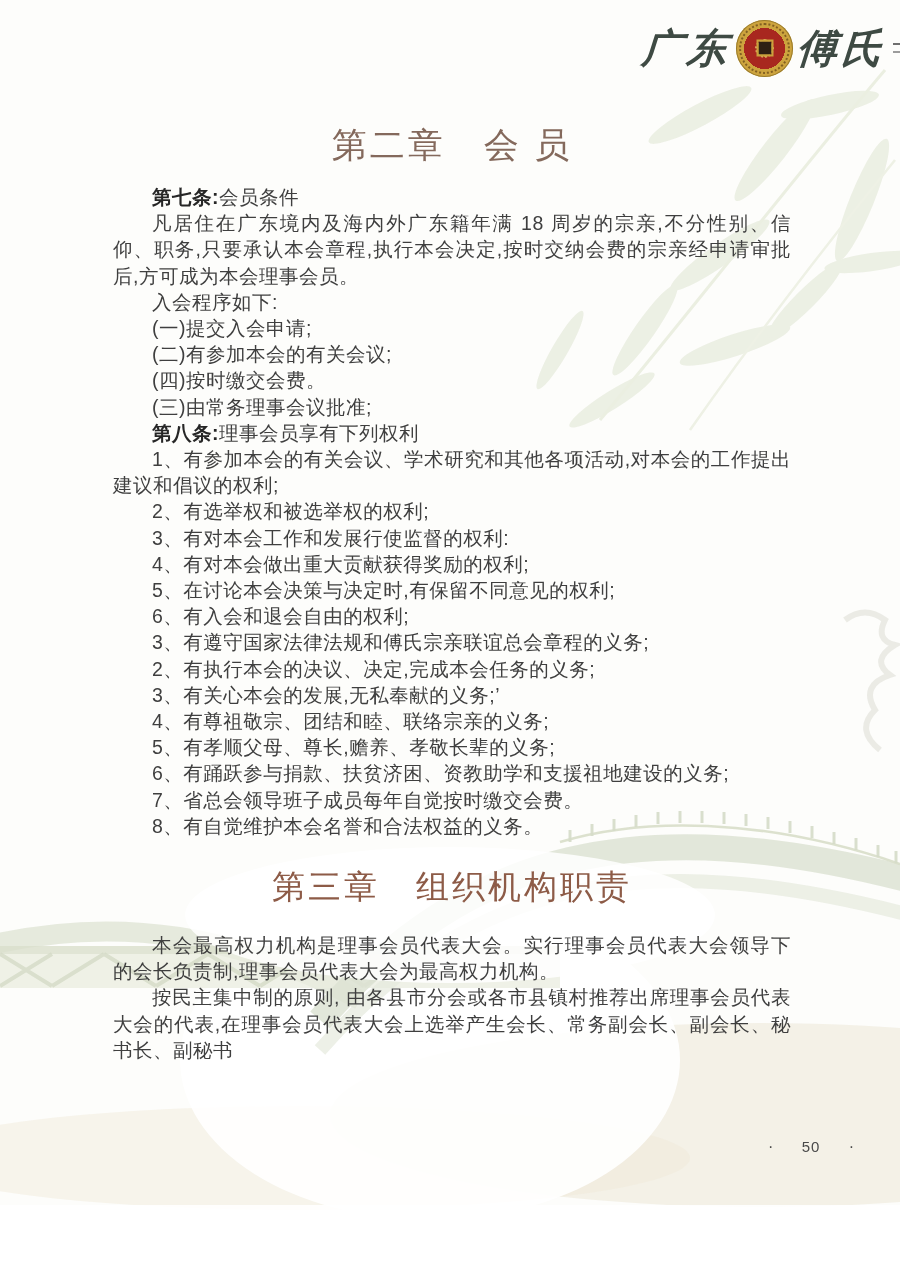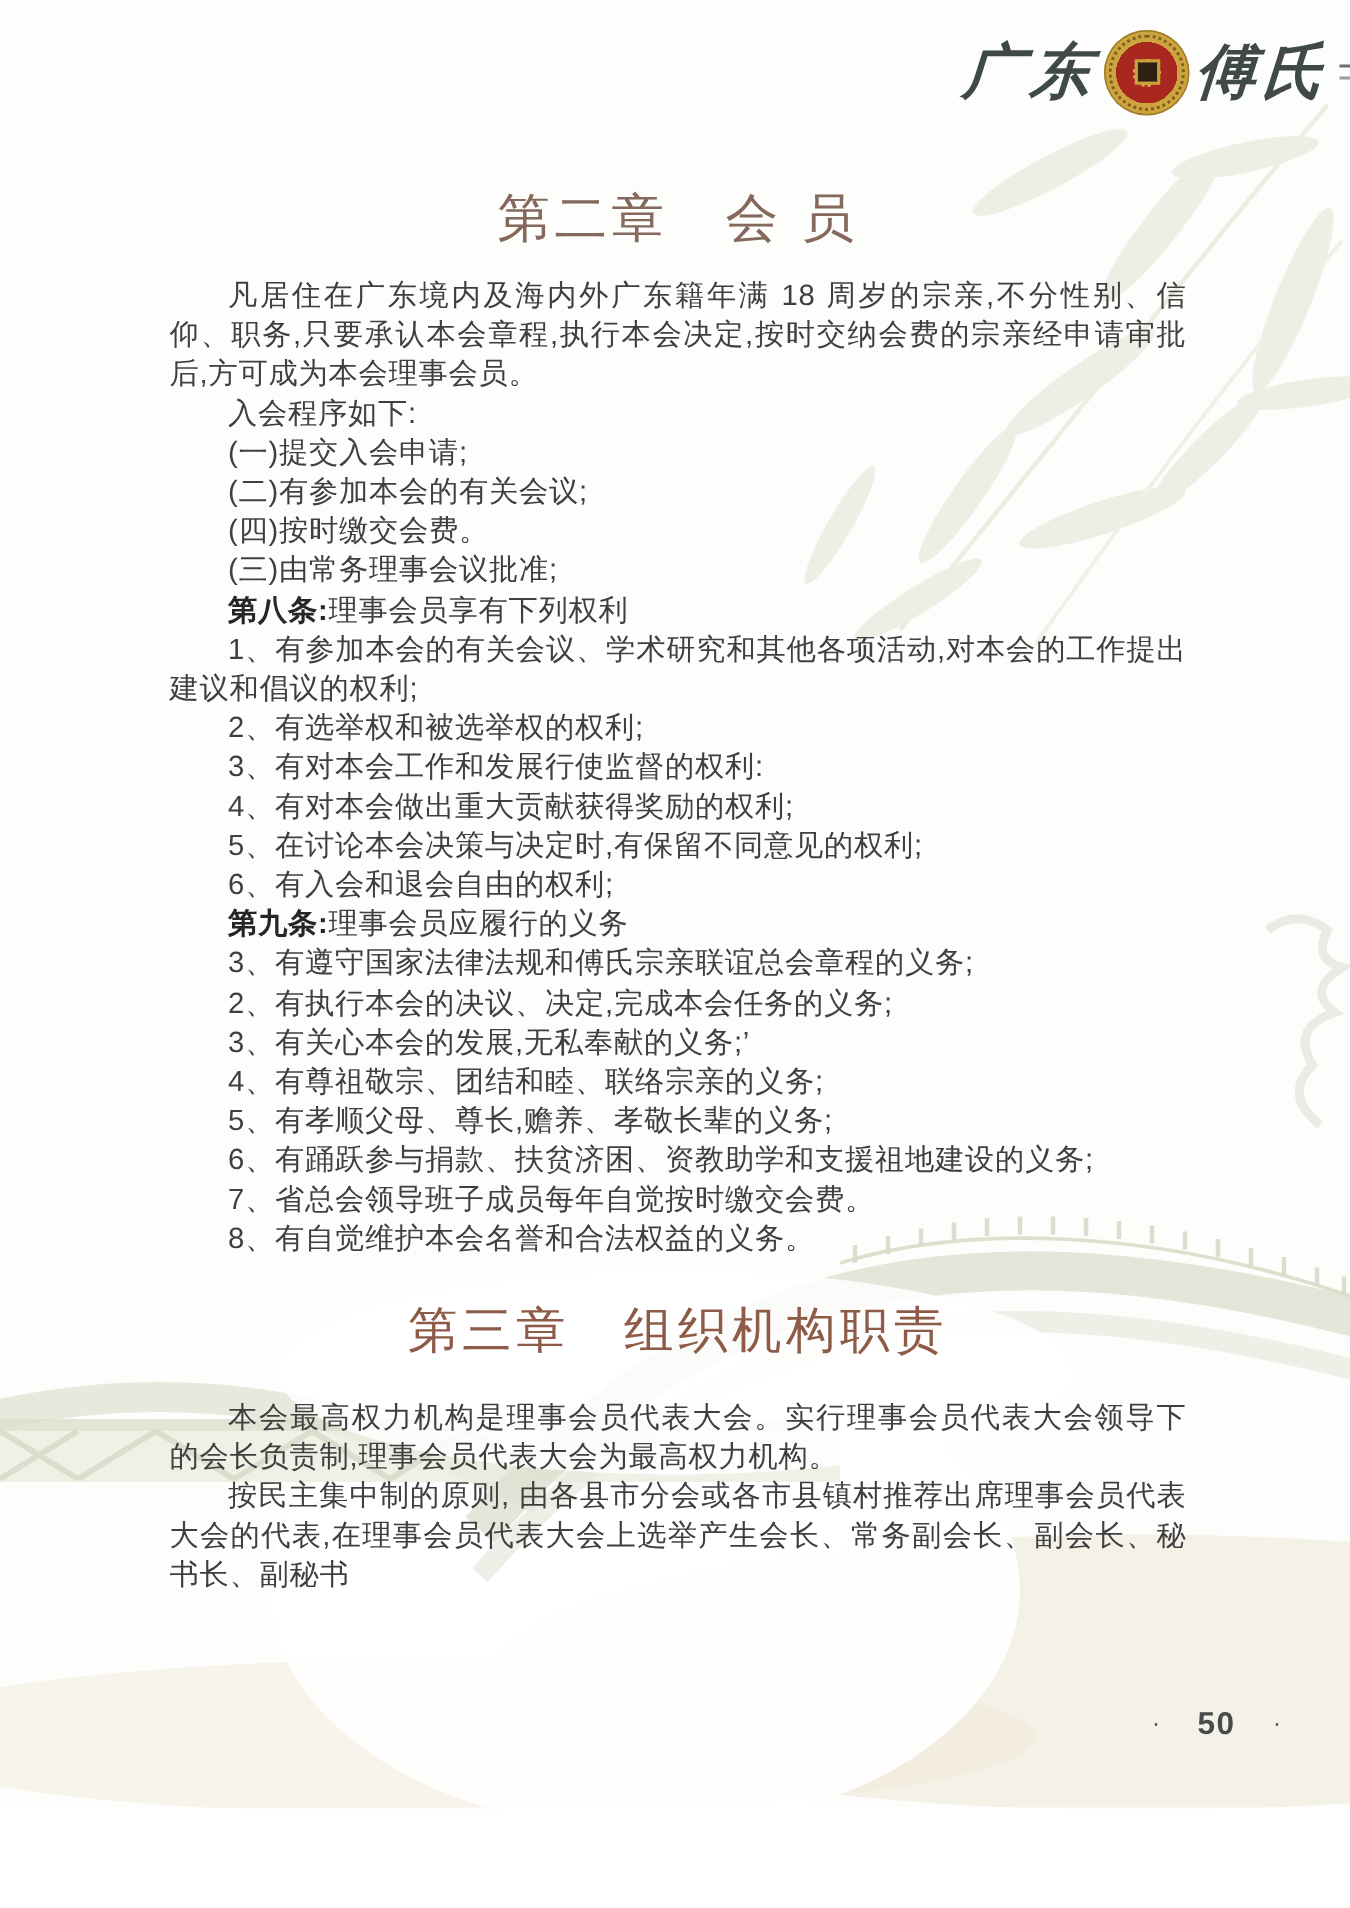--- a/index.html
+++ b/index.html
@@ -31,21 +31,21 @@
   .ch3-title{font-size:33px;letter-spacing:3px;color:#8d5b47;margin:26px 0 22px;}
   .para{margin:0;font-size:19.5px;line-height:26.2px;text-indent:2em;
         text-align:justify;letter-spacing:0.5px;}
   .para b{color:#262626;}
 
   
   .pagefoot{position:absolute;left:768px;top:1138px;width:86px;
             display:flex;justify-content:space-between;align-items:center;
             color:#4a4a4a;}
   .pagefoot .dot{font-size:16px;line-height:1;}
-  .pagefoot .pn{font-size:21px;letter-spacing:1px;font-weight:bold;}
+  .pagefoot .pn{font-size:15px;letter-spacing:1px;}
 </style>
 </head>
 <body>
 
 <div class="page">
 
   <svg class="bg" viewBox="0 0 900 1272" aria-hidden="true">
 
     <g fill="#dfe5d2" opacity="0.55">
       <ellipse cx="700" cy="115" rx="58" ry="11" transform="rotate(-28 700 115)"></ellipse>
@@ -98,34 +98,34 @@
       <span class="ring2"></span>
       <span class="core"></span>
     </span>
     <span class="callig">傅氏</span>
     <span class="hdr-rule"></span>
   </header>
 
   <main class="content">
     <h1 class="ch2-title">第二章　会 员</h1>
 
+    <p class="para"><b>第七条:</b><span>会员条件</span></p>
     <p class="para"><b></b><span>凡居住在广东境内及海内外广东籍年满 18 周岁的宗亲,不分性别、信仰、职务,只要承认本会章程,执行本会决定,按时交纳会费的宗亲经申请审批后,方可成为本会理事会员。</span></p>
     <p class="para"><b></b><span>入会程序如下:</span></p>
     <p class="para"><b></b><span>(一)提交入会申请;</span></p>
     <p class="para"><b></b><span>(二)有参加本会的有关会议;</span></p>
     <p class="para"><b></b><span>(四)按时缴交会费。</span></p>
     <p class="para"><b></b><span>(三)由常务理事会议批准;</span></p>
     <p class="para"><b>第八条:</b><span>理事会员享有下列权利</span></p>
     <p class="para"><b></b><span>1、有参加本会的有关会议、学术研究和其他各项活动,对本会的工作提出建议和倡议的权利;</span></p>
     <p class="para"><b></b><span>2、有选举权和被选举权的权利;</span></p>
     <p class="para"><b></b><span>3、有对本会工作和发展行使监督的权利:</span></p>
     <p class="para"><b></b><span>4、有对本会做出重大贡献获得奖励的权利;</span></p>
     <p class="para"><b></b><span>5、在讨论本会决策与决定时,有保留不同意见的权利;</span></p>
     <p class="para"><b></b><span>6、有入会和退会自由的权利;</span></p>
-    <p class="para"><b>第九条:</b><span>理事会员应履行的义务</span></p>
     <p class="para"><b></b><span>3、有遵守国家法律法规和傅氏宗亲联谊总会章程的义务;</span></p>
     <p class="para"><b></b><span>2、有执行本会的决议、决定,完成本会任务的义务;</span></p>
     <p class="para"><b></b><span>3、有关心本会的发展,无私奉献的义务;’</span></p>
     <p class="para"><b></b><span>4、有尊祖敬宗、团结和睦、联络宗亲的义务;</span></p>
     <p class="para"><b></b><span>5、有孝顺父母、尊长,赡养、孝敬长辈的义务;</span></p>
     <p class="para"><b></b><span>6、有踊跃参与捐款、扶贫济困、资教助学和支援祖地建设的义务;</span></p>
     <p class="para"><b></b><span>7、省总会领导班子成员每年自觉按时缴交会费。</span></p>
     <p class="para"><b></b><span>8、有自觉维护本会名誉和合法权益的义务。</span></p>
 
     <h1 class="ch3-title">第三章　组织机构职责</h1>

